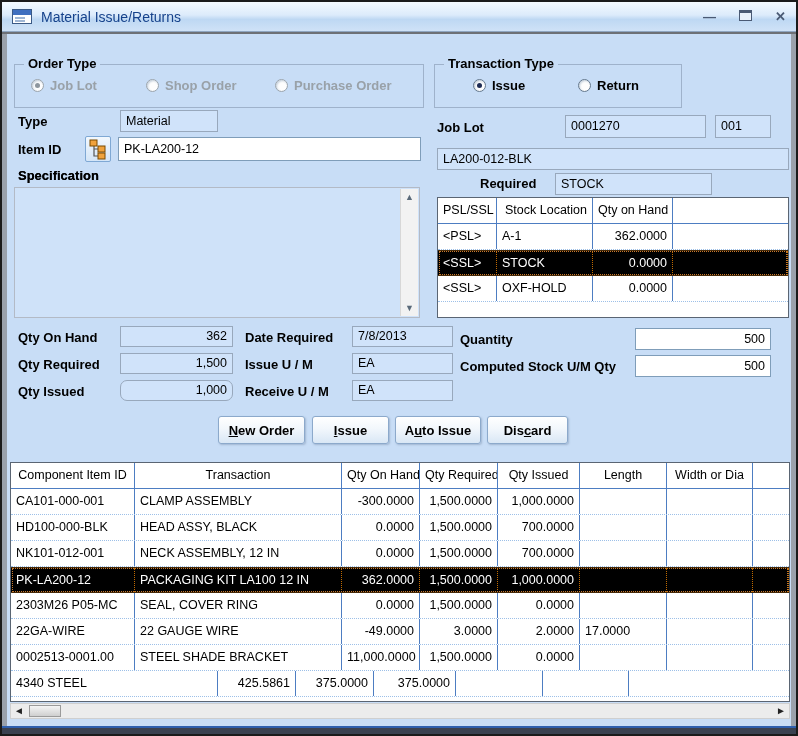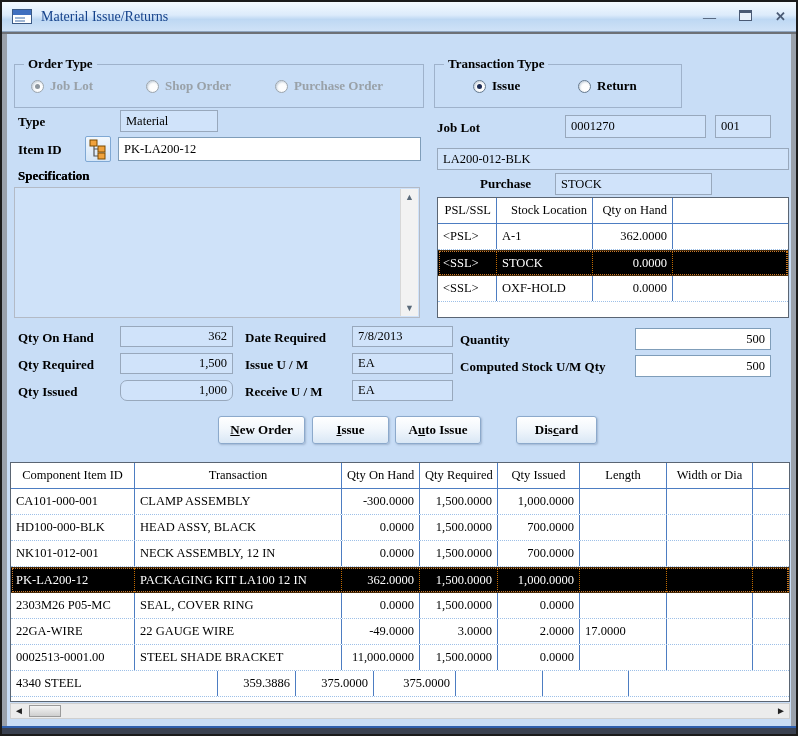--- a/index.html
+++ b/index.html
@@ -1,20 +1,20 @@
 <!DOCTYPE html>
 <html><head>
 <meta charset="utf-8">
 <style>
   * { margin:0; padding:0; box-sizing:border-box; }
   html,body { background:#e8e8e8; }
   .window {
     position:relative; width:798px; height:736px;
     background:#c8ddf6; border:2px solid #1b1b1b; overflow:hidden;
-    font-family:Liberation Serif, serif; font-size:13px; color:#000;
+    font-family:Liberation Sans, sans-serif; font-size:13px; color:#000;
   }
   
   .titlebar {
     position:absolute; left:0; top:0; width:794px; height:30px;
     background:linear-gradient(#f4faff, #dcebfb 45%, #bed8f3 60%, #cfe2f7);
     border-bottom:1px solid #8fa6c2; display:flex; align-items:center; padding:0 10px;
   }
   .title-icon { width:20px; height:15px; background:#fff; border:1px solid #3b5a86; position:relative; flex:0 0 auto; }
   .title-icon::before { content:""; position:absolute; left:0; top:0; right:0; height:5px; background:#3f6fbf; }
   .title-icon::after { content:""; position:absolute; left:2px; top:7px; width:10px; height:2px; background:#9fb6d4; box-shadow:0 3px 0 #9fb6d4; }
@@ -138,21 +138,21 @@
       <div class="arr up">▲</div>
       <div class="arr down">▼</div>
     </div>
   </div>
 
   <span class="lbl" style="left:435px; top:118px;">Job Lot</span>
   <span class="fld" style="left:563px; top:113px; width:141px; height:23px; line-height:21px;">0001270</span>
   <span class="fld" style="left:713px; top:113px; width:56px; height:23px; line-height:21px;">001</span>
   <span class="fld" style="left:435px; top:146px; width:352px;">LA200-012-BLK</span>
 
-  <span class="lbl" style="left:478px; top:174px;">Purchase</span>
+  <span class="lbl" style="left:478px; top:174px;">Required</span>
   <span class="fld" style="left:553px; top:171px; width:157px;">STOCK</span>
 
   <div class="tbl stock" id="stock-table" style="left:435px; top:195px; width:352px; height:121px;">
       <div class="trow head">
         <div class="tcell" style="width: 59px;">PSL/SSL</div>
         <div class="tcell" style="width: 96px;">Stock Location</div>
         <div class="tcell" style="width: 80px;">Qty on Hand</div>
         <div class="tcell fill"></div>
       </div>
       <div class="trow">
@@ -190,21 +190,21 @@
   <span class="fld" style="left:350px; top:378px; width:101px; height:21px; line-height:19px;">EA</span>
 
   <span class="lbl" style="left:458px; top:330px;">Quantity</span>
   <span class="fld white num" style="left:633px; top:326px; width:136px;">500</span>
   <span class="lbl" style="left:458px; top:357px;">Computed Stock U/M Qty</span>
   <span class="fld white num" style="left:633px; top:353px; width:136px;">500</span>
 
   <button class="btn" style="left:216px; top:414px; width:87px;"><span></span><u>N</u><span>ew Order</span></button>
   <button class="btn" style="left:310px; top:414px; width:77px;"><span></span><u>I</u><span>ssue</span></button>
   <button class="btn" style="left:393px; top:414px; width:86px;"><span>A</span><u>u</u><span>to Issue</span></button>
-  <button class="btn" style="left:514px; top:414px; width:81px;"><span>Dis</span><u>c</u><span>ard</span></button>
+  <button class="btn" style="left:485px; top:414px; width:81px;"><span>Dis</span><u>c</u><span>ard</span></button>
 
   <div class="tbl" id="component-table" style="left:8px; top:460px; width:780px; height:240px;">
       <div class="trow head">
         <div class="tcell" style="width: 124px;">Component Item ID</div>
         <div class="tcell" style="width: 207px;">Transaction</div>
         <div class="tcell" style="width: 78px;">Qty On Hand</div>
         <div class="tcell" style="width: 78px;">Qty Required</div>
         <div class="tcell" style="width: 82px;">Qty Issued</div>
         <div class="tcell" style="width: 87px;">Length</div>
         <div class="tcell" style="width: 86px;">Width or Dia</div>
@@ -275,21 +275,21 @@
         <div class="tcell" style="width: 207px; text-align: left;">STEEL SHADE BRACKET</div>
         <div class="tcell" style="width: 78px; text-align: right;">11,000.0000</div>
         <div class="tcell" style="width: 78px; text-align: right;">1,500.0000</div>
         <div class="tcell" style="width: 82px; text-align: right;">0.0000</div>
         <div class="tcell" style="width: 87px; text-align: left;"></div>
         <div class="tcell" style="width: 86px; text-align: left;"></div>
         <div class="tcell fill"></div>
       </div>
       <div class="trow">
         <div class="tcell" style="width: 207px; text-align: left;">4340 STEEL</div>
-        <div class="tcell" style="width: 78px; text-align: right;">359.3886</div>
+        <div class="tcell" style="width: 78px; text-align: right;">425.5861</div>
         <div class="tcell" style="width: 78px; text-align: right;">375.0000</div>
         <div class="tcell" style="width: 82px; text-align: right;">375.0000</div>
         <div class="tcell" style="width: 87px; text-align: left;"></div>
         <div class="tcell" style="width: 86px; text-align: left;"></div>
         <div class="tcell fill"></div>
       </div>
     </div>
 
   <div class="hsb" style="left:8px; top:701px; width:780px;">
     <div class="harr left">◄</div>

